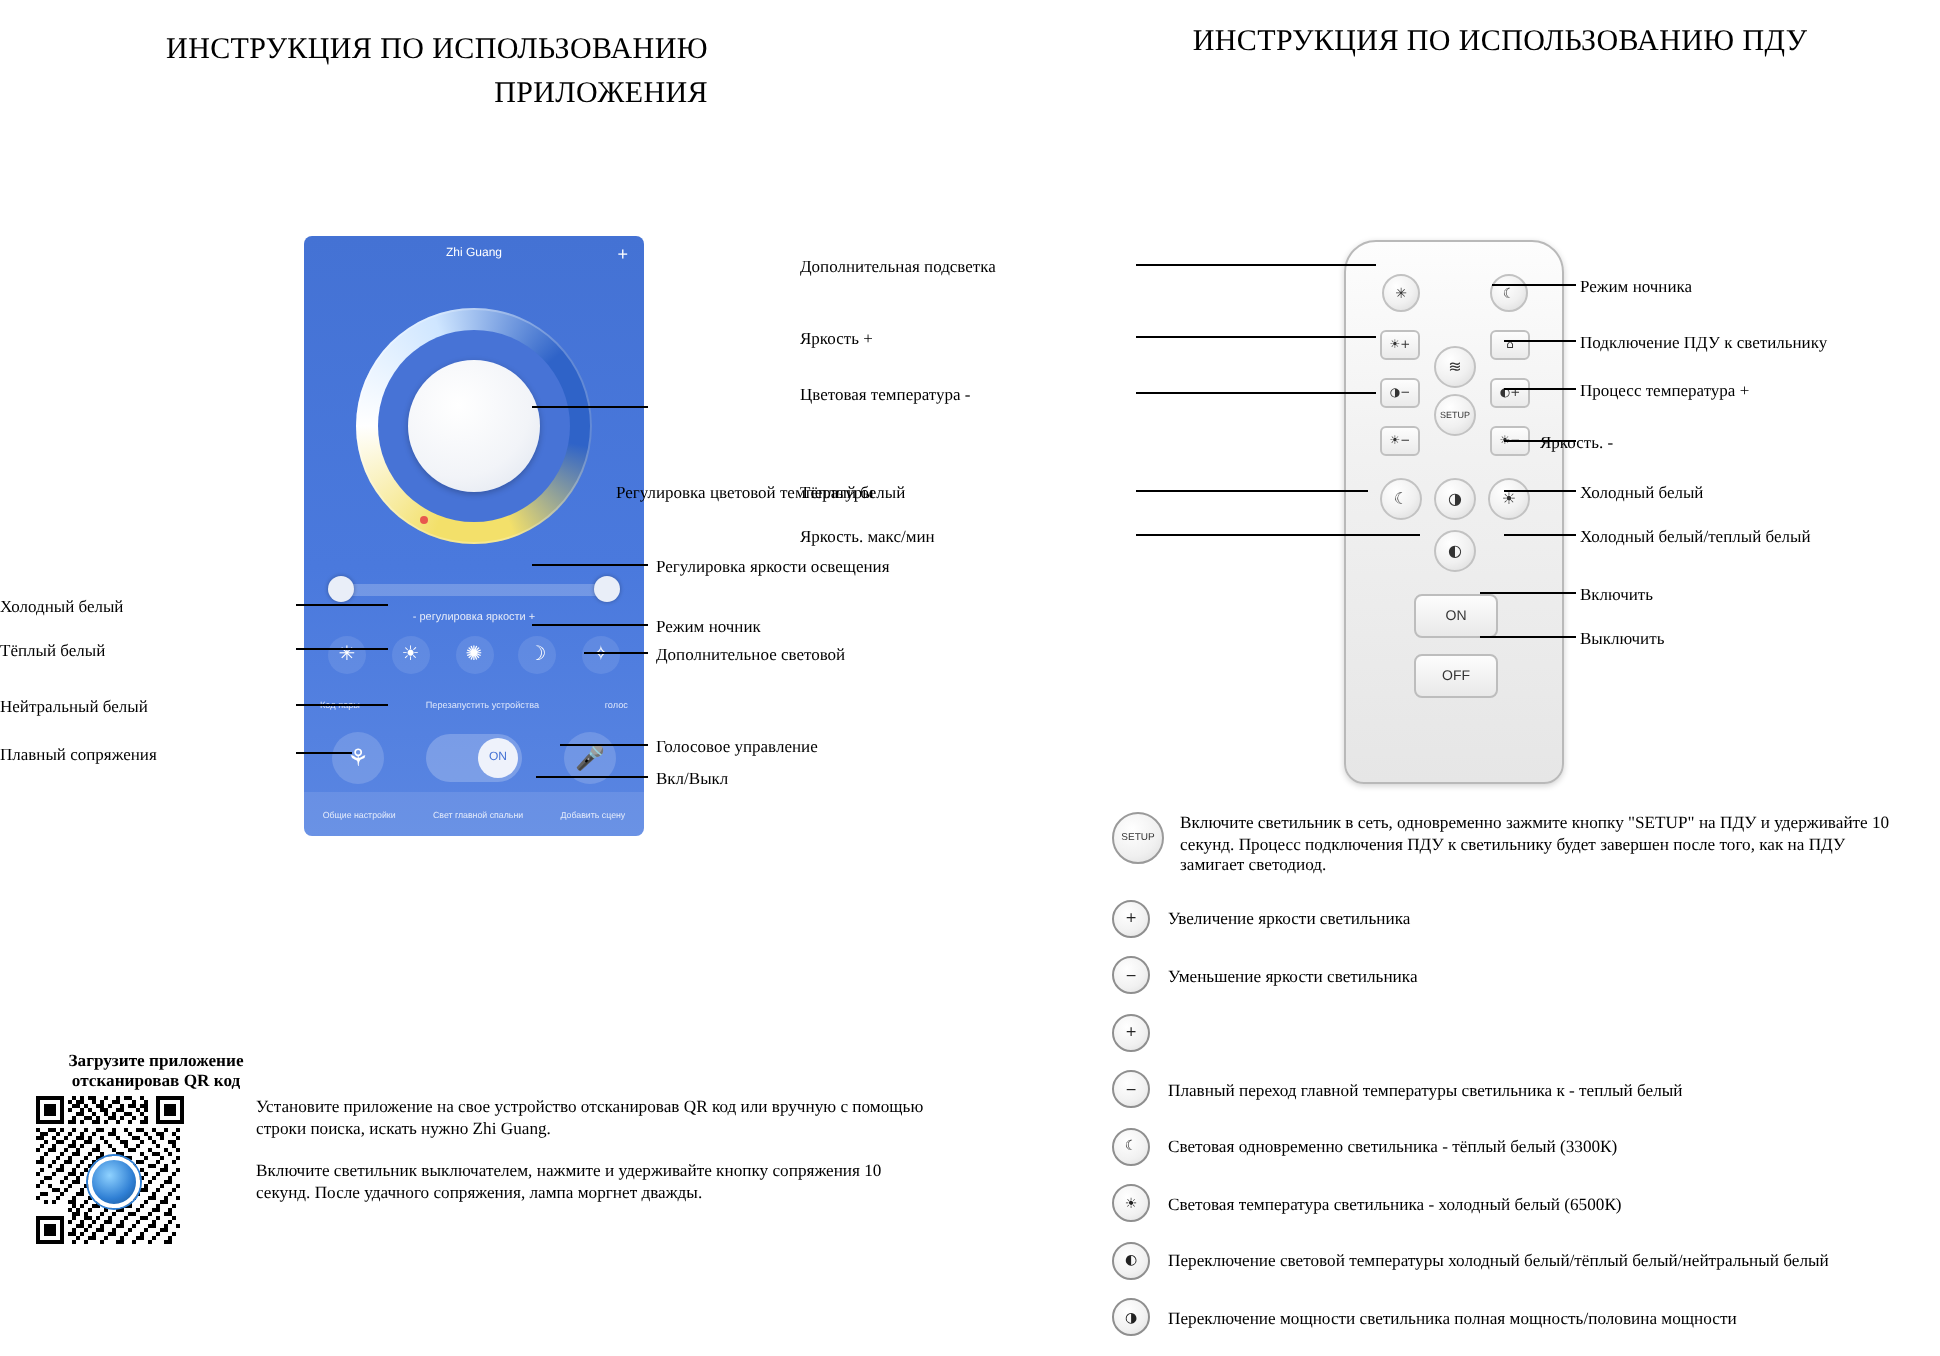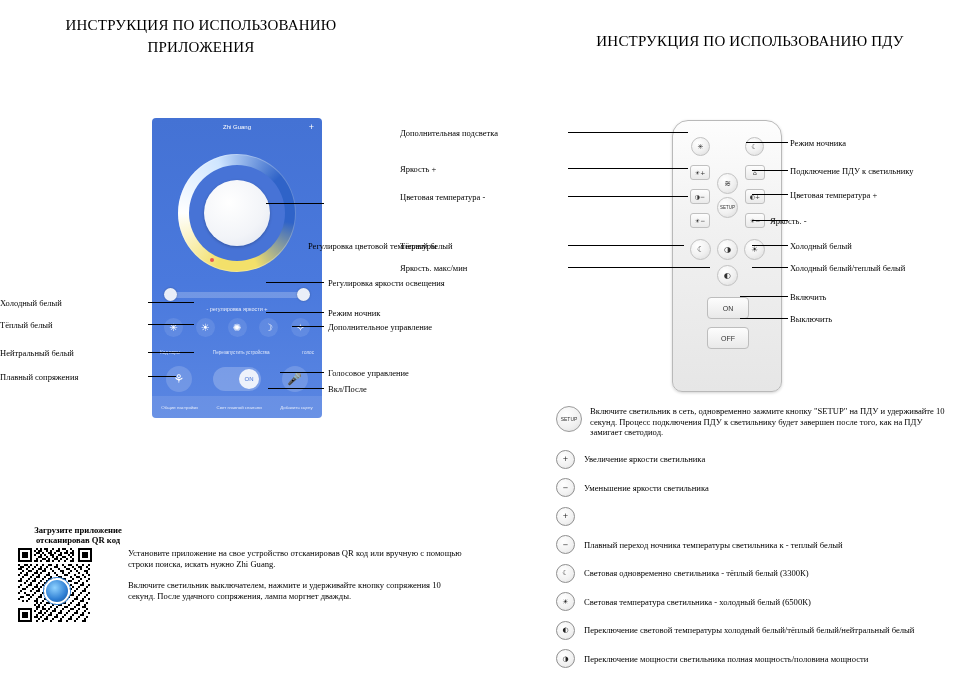--- a/index.html
+++ b/index.html
@@ -16,22 +16,22 @@
   .abs { position: absolute; }
 
   
   .title {
     font-family: "Liberation Serif", serif;
     font-size: 15px;
     text-align: center;
     line-height: 22px;
     letter-spacing: 0.2px;
   }
-  #title-left { left: 36px; top: 14px; width: 330px; }
-  #title-right { left: 540px; top: 30px; width: 420px; }
+  #title-left { left: 24px; top: 14px; width: 330px; text-align: right; }
+  #title-right { left: 540px; top: 10px; width: 420px; }
 
   
   #phone {
     left: 152px; top: 118px; width: 170px; height: 300px;
     background: #3f6fd6;
     background: linear-gradient(180deg,#4472d4 0%, #4a79dd 55%, #5a86e2 100%);
     border-radius: 4px;
     overflow: hidden;
   }
   #phone .ph-top {
@@ -281,27 +281,27 @@
 
 <div class="abs callout" style="left:308px; top:199px;margin-top:42px;">Регулировка цветовой температуры</div>
 <div class="lead" style="left:266px; top:203px; width:58px;"></div>
 
 <div class="abs callout" style="left:328px; top:278px;">Регулировка яркости освещения</div>
 <div class="lead" style="left:266px; top:282px; width:58px;"></div>
 
 <div class="abs callout" style="left:328px; top:308px;">Режим ночник</div>
 <div class="lead" style="left:266px; top:312px; width:58px;"></div>
 
-<div class="abs callout" style="left:328px; top:322px;">Дополнительное управление</div>
+<div class="abs callout" style="left:328px; top:322px;">Дополнительное световой</div>
 <div class="lead" style="left:292px; top:326px; width:32px;"></div>
 
 <div class="abs callout" style="left:328px; top:368px;">Голосовое управление</div>
 <div class="lead" style="left:280px; top:372px; width:44px;"></div>
 
-<div class="abs callout" style="left:328px; top:384px;">Вкл/После</div>
+<div class="abs callout" style="left:328px; top:384px;">Вкл/Выкл</div>
 <div class="lead" style="left:268px; top:388px; width:56px;"></div>
 
 <div class="abs callout r" style="left:0px; top:298px; width:145px;">Холодный белый</div>
 <div class="lead" style="left:148px; top:302px; width:46px;"></div>
 
 <div class="abs callout r" style="left:0px; top:320px; width:145px;">Тёплый белый</div>
 <div class="lead" style="left:148px; top:324px; width:46px;"></div>
 
 <div class="abs callout r" style="left:0px; top:348px; width:145px;">Нейтральный белый</div>
 <div class="lead" style="left:148px; top:352px; width:46px;"></div>
@@ -356,21 +356,21 @@
 
 <div class="abs callout r" style="left:400px; top:263px; width:165px;">Яркость. макс/мин</div>
 <div class="lead" style="left:568px; top:267px; width:142px;"></div>
 
 <div class="abs callout" style="left:790px; top:138px;">Режим ночника</div>
 <div class="lead" style="left:746px; top:142px; width:42px;"></div>
 
 <div class="abs callout" style="left:790px; top:166px;">Подключение ПДУ к светильнику</div>
 <div class="lead" style="left:752px; top:170px; width:36px;"></div>
 
-<div class="abs callout" style="left:790px; top:190px;">Цветовая температура +</div>
+<div class="abs callout" style="left:790px; top:190px;">Процесс температура +</div>
 <div class="lead" style="left:752px; top:194px; width:36px;"></div>
 
 <div class="abs callout" style="left:770px; top:216px;">Яркость. -</div>
 <div class="lead" style="left:752px; top:220px; width:36px;"></div>
 
 <div class="abs callout" style="left:790px; top:241px;">Холодный белый</div>
 <div class="lead" style="left:752px; top:245px; width:36px;"></div>
 
 <div class="abs callout" style="left:790px; top:263px;">Холодный белый/теплый белый</div>
 <div class="lead" style="left:752px; top:267px; width:36px;"></div>
@@ -393,21 +393,21 @@
   </div>
   <div class="legend-row">
     <div class="ic">−</div>
     <div class="tx">Уменьшение яркости светильника</div>
   </div>
   <div class="legend-row">
     <div class="ic">+</div>
   </div>
   <div class="legend-row">
     <div class="ic">−</div>
-    <div class="tx">Плавный переход ночника температуры светильника к - теплый белый</div>
+    <div class="tx">Плавный переход главной температуры светильника к - теплый белый</div>
   </div>
   <div class="legend-row">
     <div class="ic">☾</div>
     <div class="tx">Световая одновременно светильника - тёплый белый (3300К)</div>
   </div>
   <div class="legend-row">
     <div class="ic">☀</div>
     <div class="tx">Световая температура светильника - холодный белый (6500К)</div>
   </div>
   <div class="legend-row">

